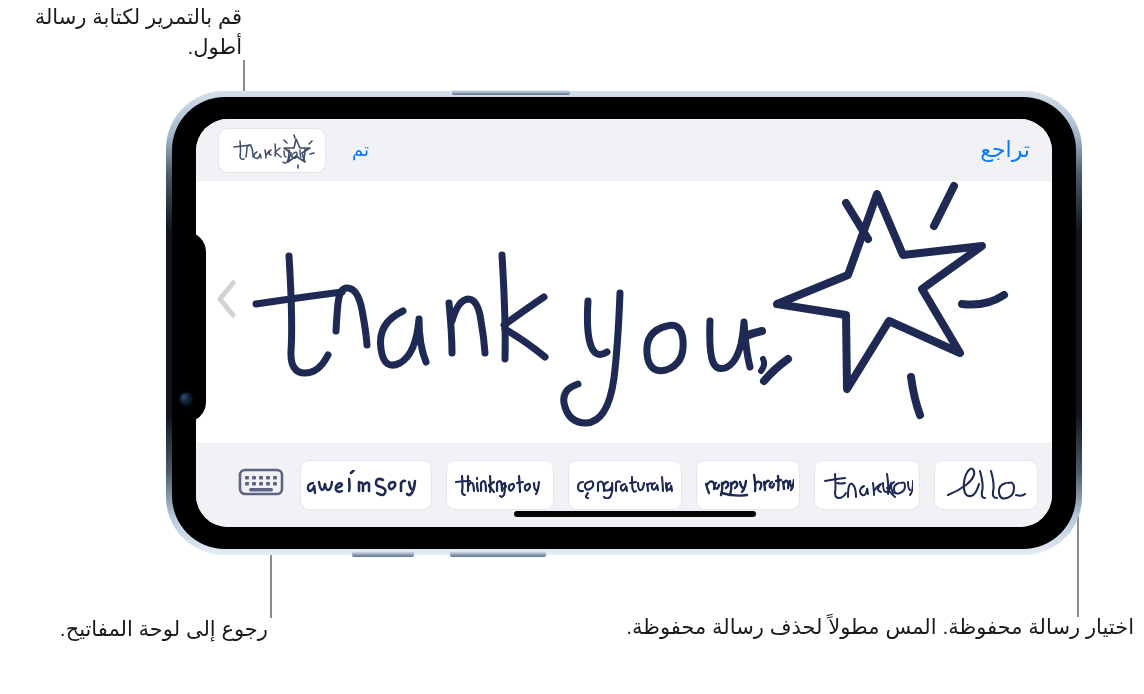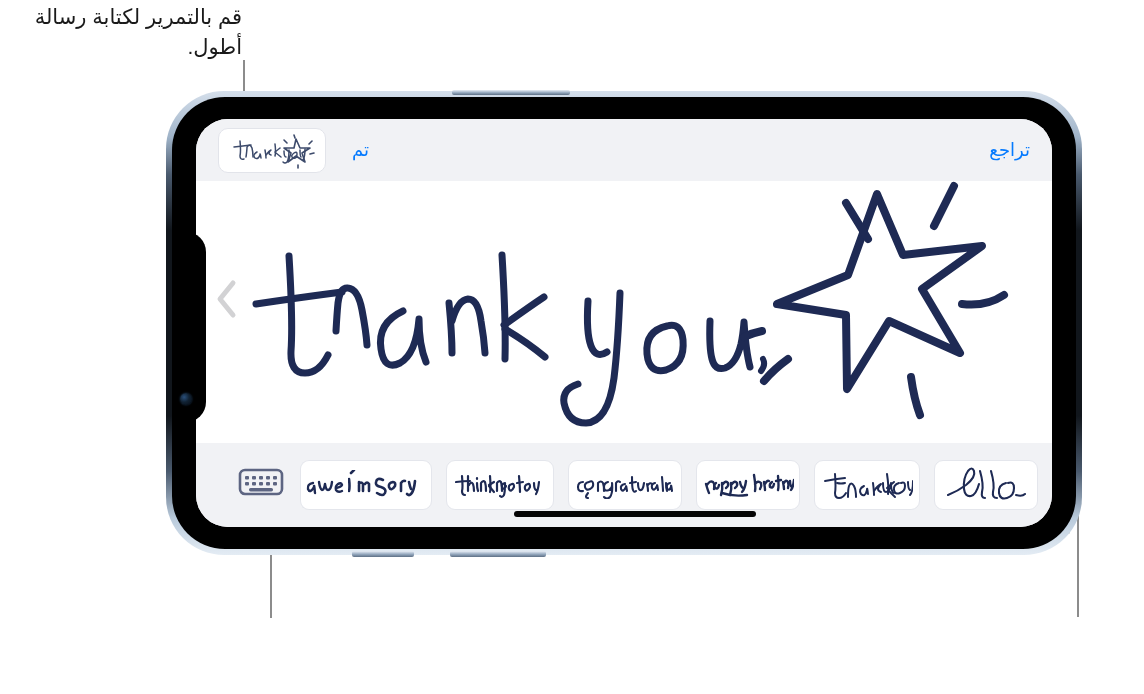--- a/index.html
+++ b/index.html
@@ -84,21 +84,21 @@
 
   
   #toolbar {
     position: absolute; left: 0; top: 0; width: 856px; height: 62px;
     background: #f1f2f5;
     display: flex; align-items: center;
     flex-direction: row-reverse;
     padding: 0 22px;
   }
   #undo-btn {
-    color: #057afe; font-size: 18px; direction: rtl;
+    color: #057afe; font-size: 22px; direction: rtl;
     margin-right: 0px; margin-left: auto; cursor: pointer;
   }
   #done-btn {
     color: #057afe; font-size: 18px; direction: rtl; cursor: pointer;
   }
   #preview-chip {
     width: 108px; height: 45px; border-radius: 10px;
     background: #ffffff; border: 1px solid #e2e4ea;
     margin: 0 26px 0 0;
     display: flex; align-items: center; justify-content: center;
@@ -154,22 +154,24 @@
   svg { display: block; }
 </style>
 </head>
 <body>
 
 <div id="stage">
 
   <div class="callout" id="callout-top">قم بالتمرير لكتابة رسالة أطول.</div>
   <div class="leader" id="leader-top"></div>
 
+  <div class="callout" id="callout-bl">رجوع إلى لوحة المفاتيح.</div>
   <div class="leader" id="leader-bl"></div>
 
+  <div class="callout" id="callout-br">اختيار رسالة محفوظة. المس مطولاً لحذف رسالة محفوظة.</div>
   <div class="leader" id="leader-br"></div>
 
   <svg id="bracket" viewBox="0 0 28 62">
     <path d="M2 2 H16 V29 H26 H16 V60 H2" fill="none" stroke="#8c8c8c" stroke-width="3"></path>
   </svg>
 
   <div id="rim"></div>
   <div id="bezel"></div>
   <div class="btn-edge" id="btn-vol"></div>
   <div class="btn-edge" id="btn-pow1"></div>

